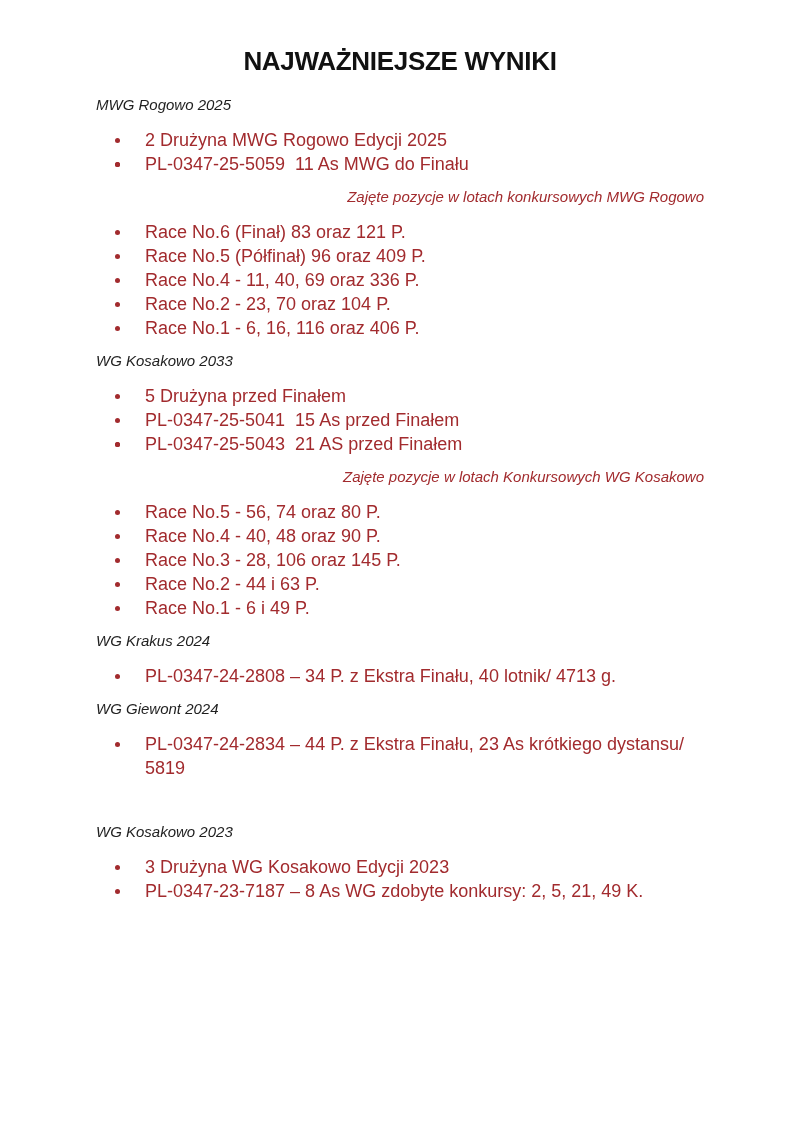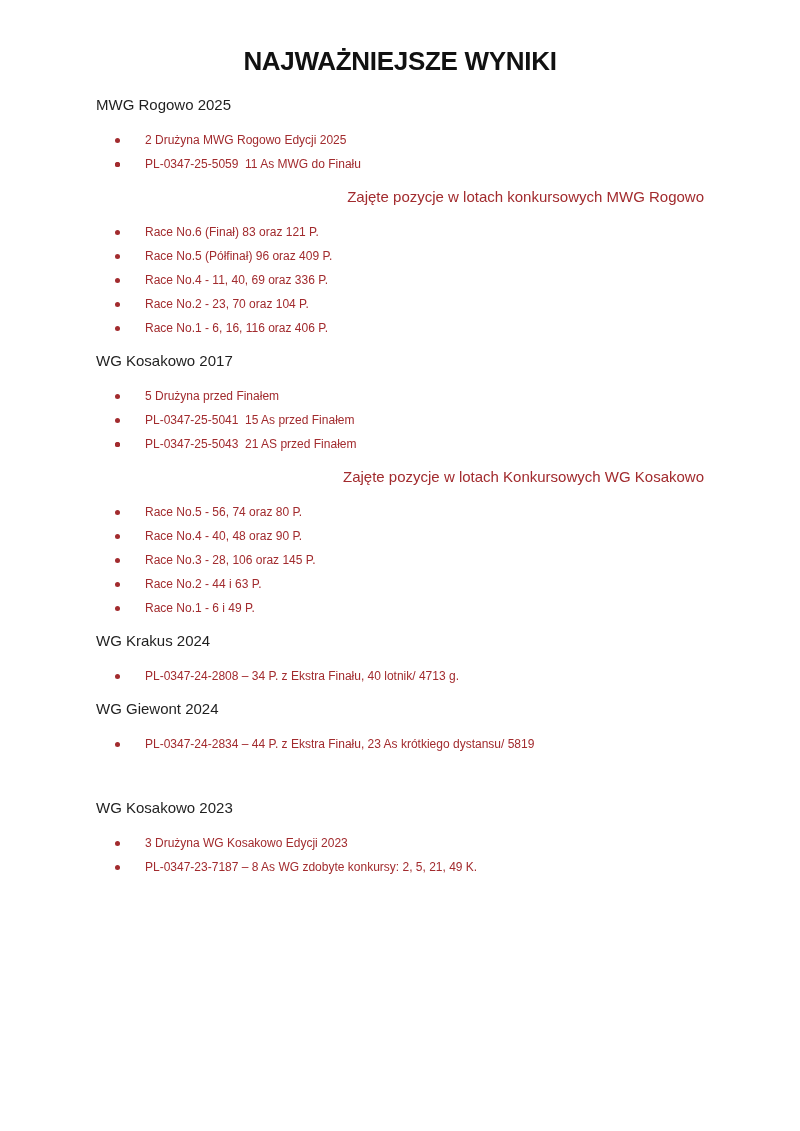--- a/index.html
+++ b/index.html
@@ -30,32 +30,33 @@
     text-align: center;
     color: var(--title-text);
   }
   .doc-section { margin: 0; }
   .doc-section .heading {
     margin: 0;
     font-size: 15px;
     line-height: 24px;
     color: var(--heading-text);
     white-space: pre-wrap;
+    font-style: italic;
   }
   .doc-section .heading.red { color: var(--accent); text-align: right; }
   .doc-section.extra-gap { margin-top: 40px; }
   .list {
     list-style: none;
     margin: 11px 0 9px 0;
     padding: 0;
   }
   .list li {
     position: relative;
     padding-left: 49px;
-    font-size: 12px;
+    font-size: 18px;
     line-height: 24px;
     color: var(--accent);
     white-space: pre-wrap;
   }
   .bullet {
     position: absolute;
     left: 19px;
     top: 9.5px;
     width: 5px;
     height: 5px;
@@ -84,21 +85,21 @@
     <ul class="list">
       <li><span class="bullet"></span><span>Race No.6 (Finał) 83 oraz 121 P.</span></li>
       <li><span class="bullet"></span><span>Race No.5 (Półfinał) 96 oraz 409 P.</span></li>
       <li><span class="bullet"></span><span>Race No.4 - 11, 40, 69 oraz 336 P.</span></li>
       <li><span class="bullet"></span><span>Race No.2 - 23, 70 oraz 104 P.</span></li>
       <li><span class="bullet"></span><span>Race No.1 - 6, 16, 116 oraz 406 P.</span></li>
     </ul>
   </section>
 
   <section class="doc-section">
-    <p class="heading dark">WG Kosakowo 2017</p>
+    <p class="heading dark">WG Kosakowo 2033</p>
     <ul class="list">
       <li><span class="bullet"></span><span>5 Drużyna przed Finałem</span></li>
       <li><span class="bullet"></span><span>PL-0347-25-5041  15 As przed Finałem</span></li>
       <li><span class="bullet"></span></li>
       <li><span class="bullet"></span><span>PL-0347-25-5043  21 AS przed Finałem</span></li>
     </ul>
   </section>
 
   <section class="doc-section">
     <p class="heading red">Zajęte pozycje w lotach Konkursowych WG Kosakowo</p>

